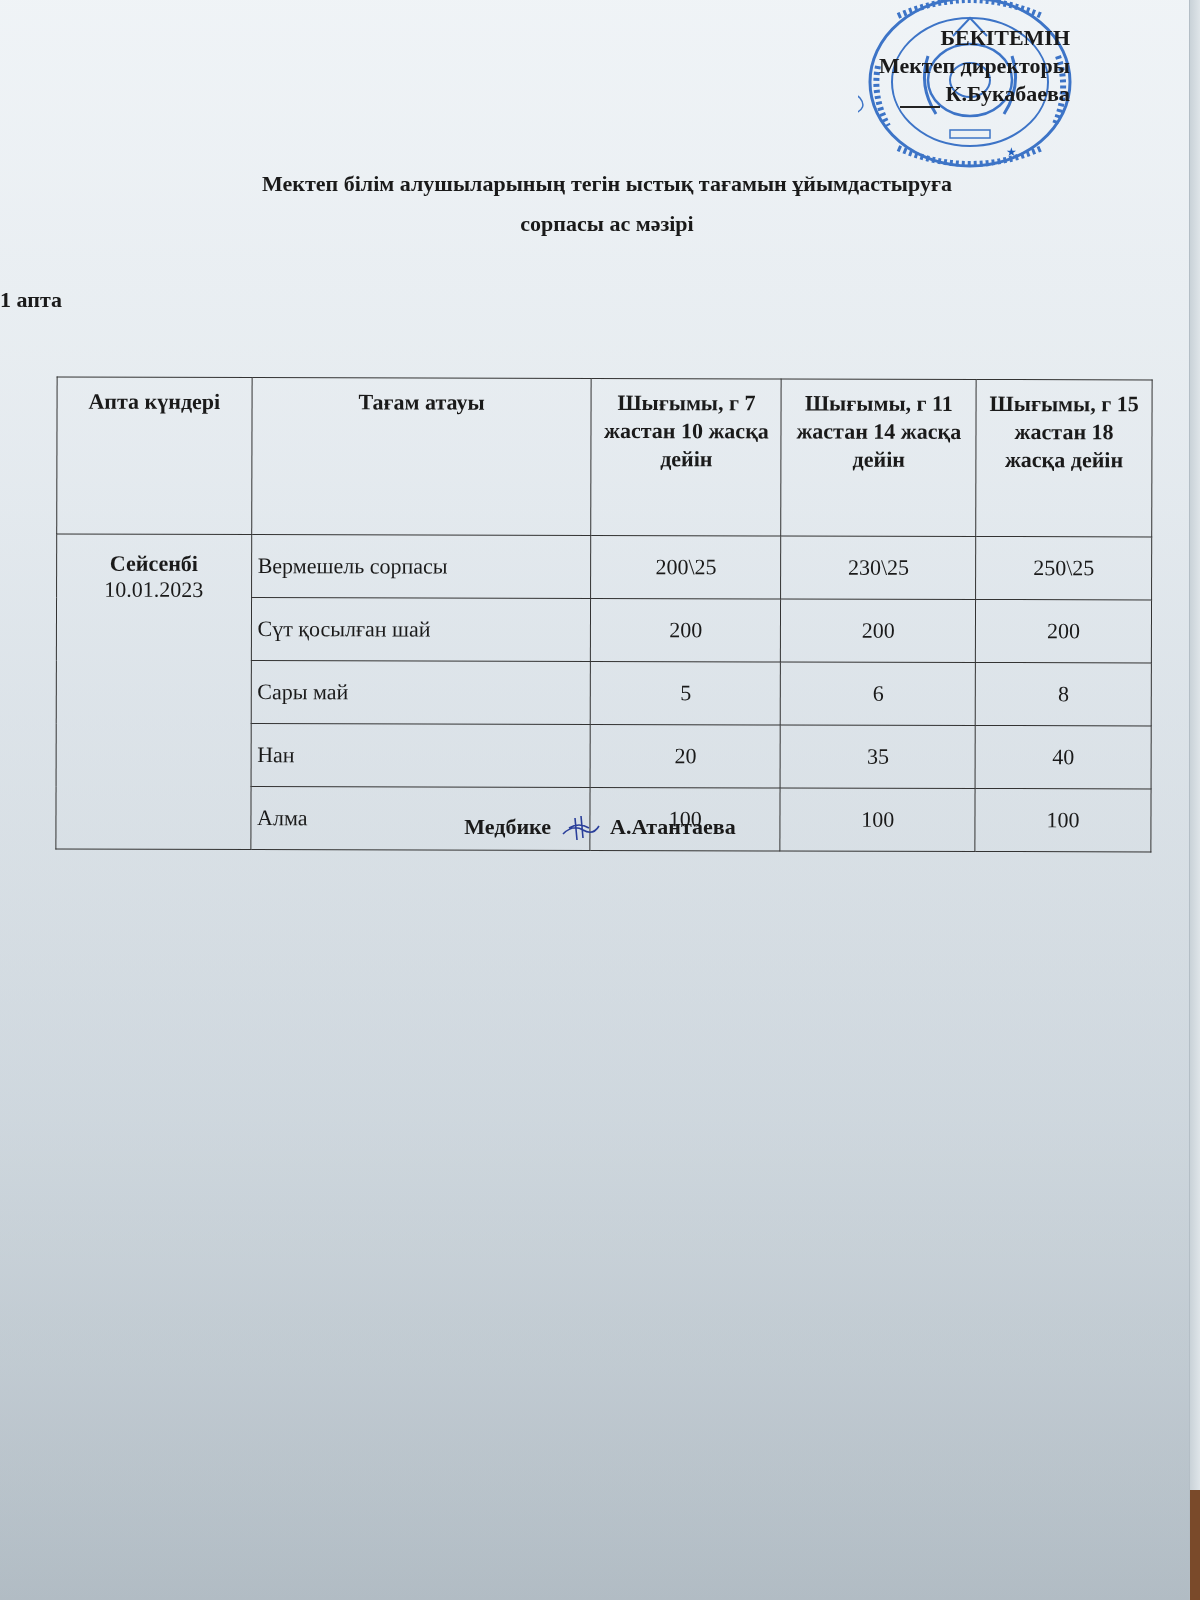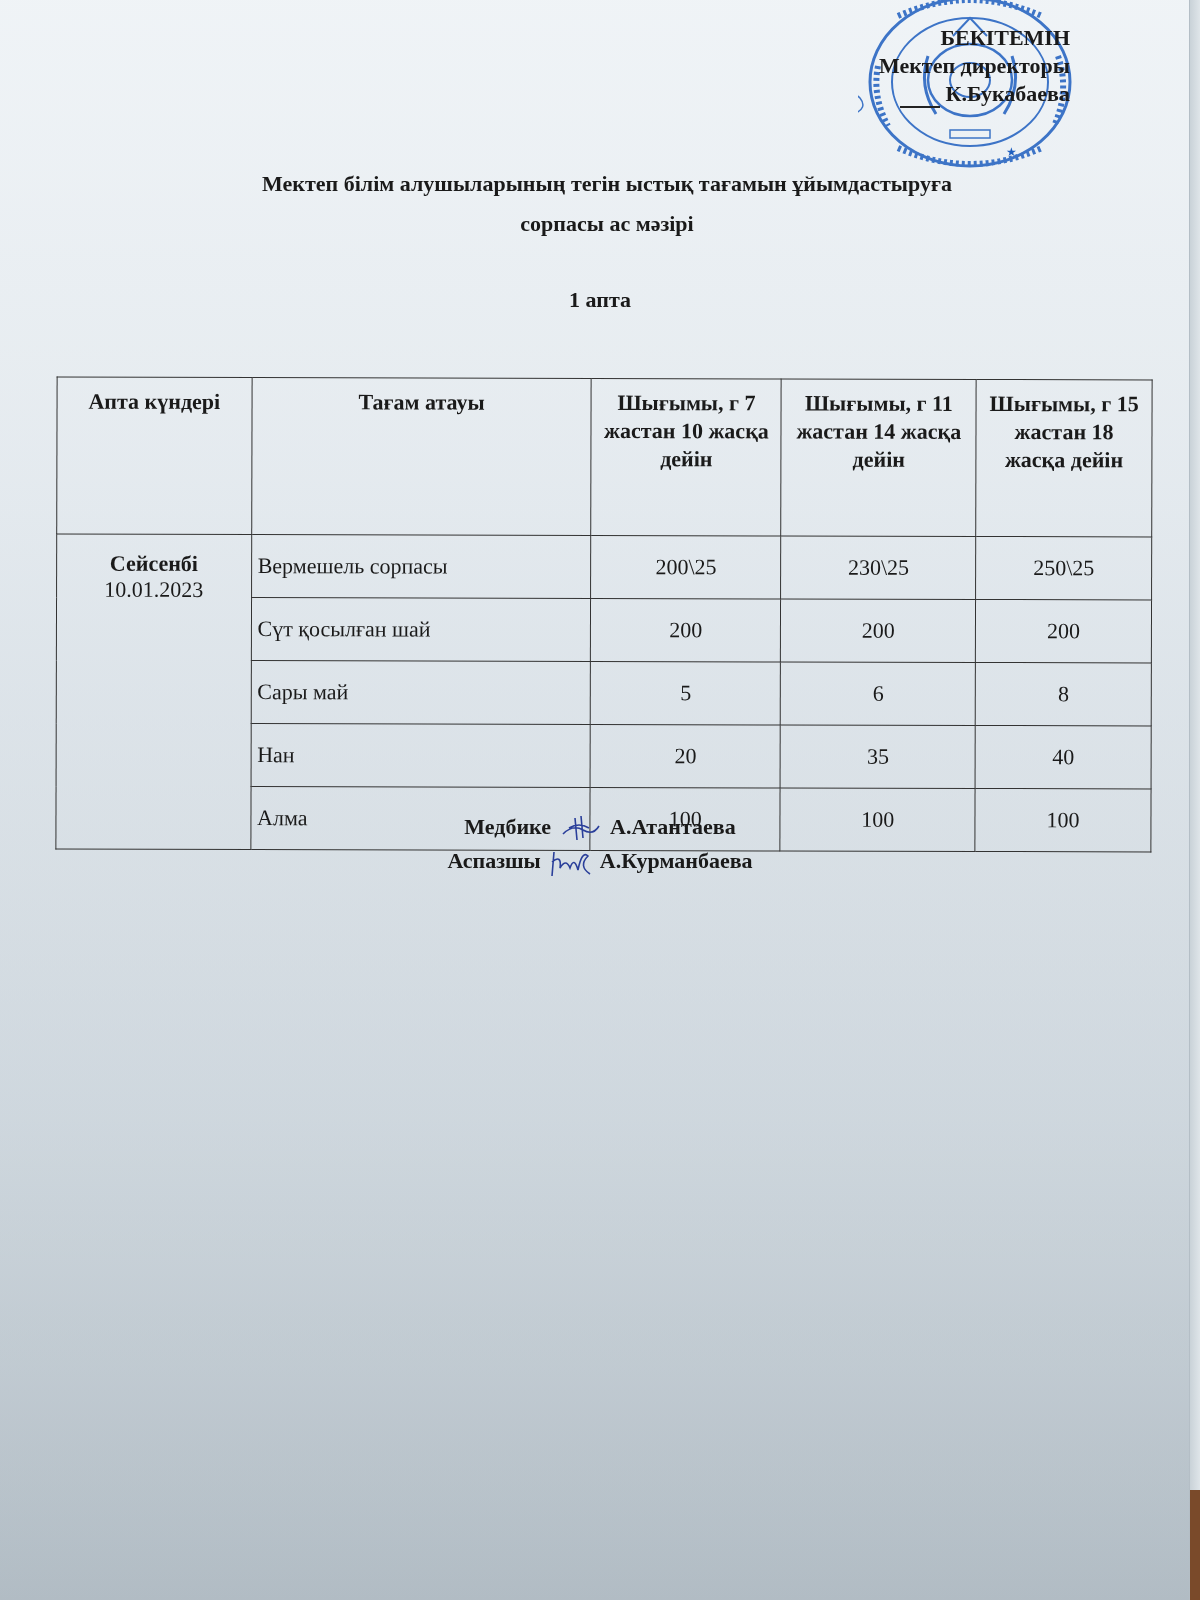--- a/index.html
+++ b/index.html
@@ -72,21 +72,21 @@
       text-align: center;
       font-weight: bold;
       font-size: 22px;
       line-height: 40px;
       z-index: 3;
     }
     .week {
       position: absolute;
       left: 0; width: 1200px;
       top: 287px;
-      text-align: center;
+      text-align: left;
       font-weight: bold;
       font-size: 22px;
       z-index: 3;
     }
 
     table.menu {
       position: absolute;
       left: 56px;
       top: 378px;
       width: 1096px;
@@ -229,20 +229,13 @@
 </table>
 
 <div class="signatures">
   <div class="sig-row">
     <span>Медбике</span>
     <svg class="sig-scribble" viewBox="0 0 44 30">
       <path d="M4 20 Q14 10 24 16 T40 12 M16 4 L18 26 M22 2 L24 24 M10 14 Q20 8 30 14" fill="none" stroke="#2a3f9a" stroke-width="1.6"></path>
     </svg>
     <span>А.Атантаева</span>
   </div>
-  <div class="sig-row">
-    <span>Аспазшы</span>
-    <svg class="sig-scribble" viewBox="0 0 44 30">
-      <path d="M6 4 L4 28 M4 14 Q14 6 12 20 Q18 10 22 20 Q26 8 30 22 Q34 2 40 8 Q30 18 42 26" fill="none" stroke="#2a3f9a" stroke-width="1.6"></path>
-    </svg>
-    <span>А.Курманбаева</span>
-  </div>
 </div>
 
 </body></html>

